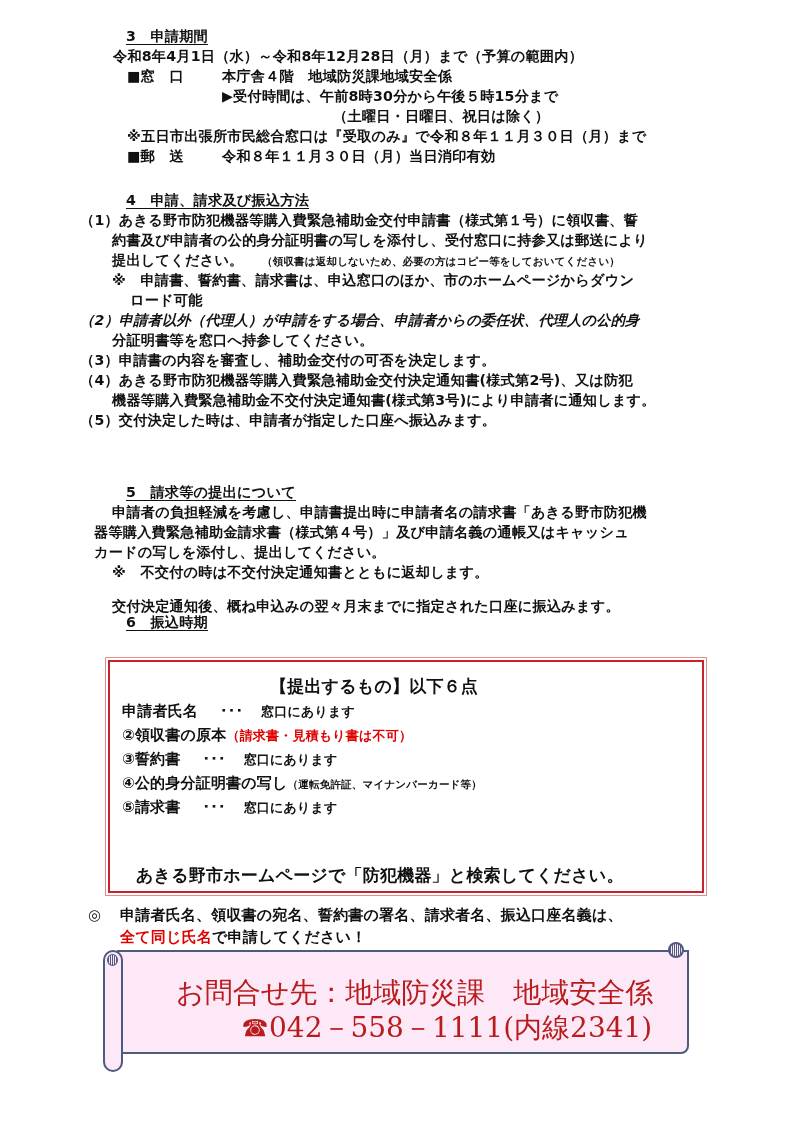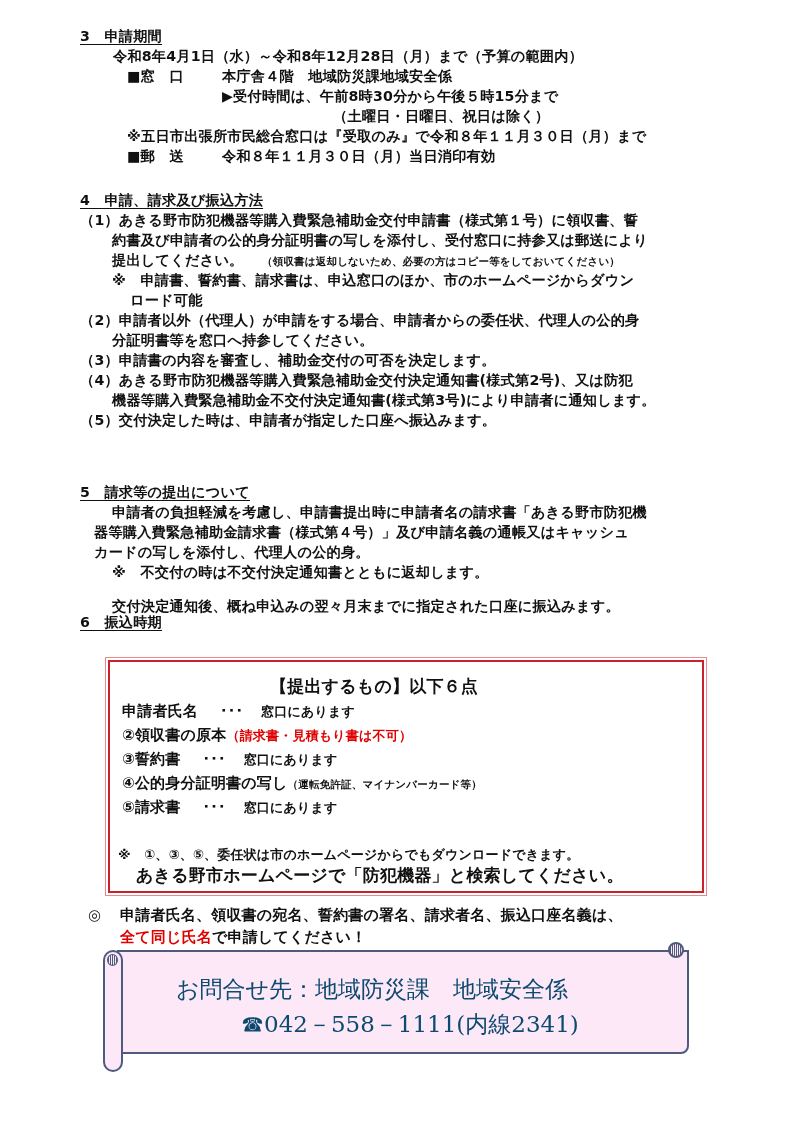--- a/index.html
+++ b/index.html
@@ -2,21 +2,21 @@
 <html><head>
 <meta charset="utf-8">
 <style>
   html, body { margin: 0; padding: 0; background: #ffffff; }
   body {
     width: 794px; height: 1123px; position: relative; overflow: hidden;
     font-family: "DejaVu Sans", "Liberation Sans", sans-serif;
     color: #111; font-weight: bold;
   }
   .line { position: absolute; white-space: nowrap; font-size: 14.2px; line-height: 20px; letter-spacing: 0.2px; }
-  .h { text-decoration: underline; text-underline-offset: 3px; text-decoration-thickness: 1px; }
+  .h { text-decoration: underline; text-underline-offset: 3px; text-decoration-thickness: 1px; margin-left: 46px; }
   .small { font-size: 10.5px; }
   .red { color: #e00000; }
   .box {
     position: absolute; left: 108px; top: 660px; width: 596px; height: 233px;
     border: 2px solid #c8232c; outline: 1px solid #e88a8e; outline-offset: 2px;
     box-sizing: border-box;
   }
   .box .line { font-size: 15px; }
   .box .title { font-size: 17px; font-weight: bold; }
   .scroll-wrap { position: absolute; left: 103px; top: 942px; width: 590px; height: 135px; }
@@ -34,21 +34,21 @@
     background: repeating-linear-gradient(90deg,#4e5a7e 0 1px,#fde8f8 1px 2px);
     border-radius: 50%; border: 1px solid #4e5a7e;
   }
   .scroll-curl-r {
     position: absolute; left: 565px; top: 0px; width: 16px; height: 16px;
     background: repeating-linear-gradient(90deg,#4e5a7e 0 1px,#fde8f8 1px 2px);
     border: 2px solid #4e5a7e; border-radius: 50%; box-sizing: border-box;
   }
   .contact {
     position: absolute; font-family: "DejaVu Serif", "Liberation Serif", serif;
-    font-weight: normal; font-size: 23px; color: #0c4a6e; white-space: nowrap;
+    font-weight: normal; font-size: 28px; color: #b91c1c; white-space: nowrap;
   }
 </style>
 </head>
 <body>
 
 <div class="line h" style="left:80px;top:26px;">3　申請期間</div>
 <div class="line" style="left:113px;top:46px;">令和8年4月1日（水）～令和8年12月28日（月）まで（予算の範囲内）</div>
 <div class="line" style="left:127px;top:66px;">■窓　口</div>
 <div class="line" style="left:222px;top:66px;">本庁舎４階　地域防災課地域安全係</div>
 <div class="line" style="left:222px;top:86px;">▶受付時間は、午前8時30分から午後５時15分まで</div>
@@ -57,31 +57,31 @@
 <div class="line" style="left:127px;top:146px;">■郵　送</div>
 <div class="line" style="left:222px;top:146px;">令和８年１１月３０日（月）当日消印有効</div>
 
 <div class="line h" style="left:80px;top:190px;">4　申請、請求及び振込方法</div>
 <div class="line" style="left:80px;top:210px;">（1）あきる野市防犯機器等購入費緊急補助金交付申請書（様式第１号）に領収書、誓</div>
 <div class="line" style="left:112px;top:230px;">約書及び申請者の公的身分証明書の写しを添付し、受付窓口に持参又は郵送により</div>
 <div class="line" style="left:112px;top:250px;">提出してください。</div>
 <div class="line small" style="left:262px;top:251px;">（領収書は返却しないため、必要の方はコピー等をしておいてください）</div>
 <div class="line" style="left:112px;top:270px;">※　申請書、誓約書、請求書は、申込窓口のほか、市のホームページからダウン</div>
 <div class="line" style="left:130px;top:290px;">ロード可能</div>
-<div class="line" style="left:80px;top:310px;">（2）申請者以外（代理人）が申請をする場合、申請者からの委任状、代理人の公的身</div>
+<div class="line" style="left:80px;top:310px;font-style:italic;">（2）申請者以外（代理人）が申請をする場合、申請者からの委任状、代理人の公的身</div>
 <div class="line" style="left:112px;top:330px;">分証明書等を窓口へ持参してください。</div>
 <div class="line" style="left:80px;top:350px;">（3）申請書の内容を審査し、補助金交付の可否を決定します。</div>
 <div class="line" style="left:80px;top:370px;">（4）あきる野市防犯機器等購入費緊急補助金交付決定通知書(様式第2号)、又は防犯</div>
 <div class="line" style="left:112px;top:390px;">機器等購入費緊急補助金不交付決定通知書(様式第3号)により申請者に通知します。</div>
 <div class="line" style="left:80px;top:410px;">（5）交付決定した時は、申請者が指定した口座へ振込みます。</div>
 
 <div class="line h" style="left:80px;top:482px;">5　請求等の提出について</div>
 <div class="line" style="left:112px;top:502px;">申請者の負担軽減を考慮し、申請書提出時に申請者名の請求書「あきる野市防犯機</div>
 <div class="line" style="left:94px;top:522px;">器等購入費緊急補助金請求書（様式第４号）」及び申請名義の通帳又はキャッシュ</div>
-<div class="line" style="left:94px;top:542px;">カードの写しを添付し、代理人の公的身。</div>
+<div class="line" style="left:94px;top:542px;">カードの写しを添付し、提出してください。</div>
 <div class="line" style="left:112px;top:562px;">※　不交付の時は不交付決定通知書とともに返却します。</div>
 
 <div class="line h" style="left:80px;top:612px;">6　振込時期</div>
 <div class="line" style="left:112px;top:596px;">交付決定通知後、概ね申込みの翌々月末までに指定された口座に振込みます。</div>
 
 <div class="box">
   <div class="line title" style="left:160px;top:14px;">【提出するもの】以下６点</div>
   <div class="line" style="left:12px;top:39px;">
     <span>申請者氏名</span><span style="display:inline-block;width:22px"></span><span>･･･</span><span style="display:inline-block;width:18px"></span><span style="font-size:13px">窓口にあります</span>
   </div>
@@ -90,21 +90,20 @@
   </div>
   <div class="line" style="left:12px;top:87px;">
     <span>③誓約書</span><span style="display:inline-block;width:22px"></span><span>･･･</span><span style="display:inline-block;width:18px"></span><span style="font-size:13px">窓口にあります</span>
   </div>
   <div class="line" style="left:12px;top:135px;">
     <span>⑤請求書</span><span style="display:inline-block;width:22px"></span><span>･･･</span><span style="display:inline-block;width:18px"></span><span style="font-size:13px">窓口にあります</span>
   </div>
   <div class="line" style="left:12px;top:111px;">
     <span>④公的身分証明書の写し</span><span style="font-size:10.5px">（運転免許証、マイナンバーカード等）</span>
   </div>
-  <div class="line" style="left:8px;top:183px;font-size:13px;">※　①、③、⑤、委任状は市のホームページからでもダウンロードできます。</div>
   <div class="line" style="left:26px;top:203px;font-size:17px;">あきる野市ホームページで「防犯機器」と検索してください。</div>
 </div>
 
 <div class="line" style="left:88px;top:905px;font-size:15px;">◎</div>
 <div class="line" style="left:120px;top:905px;font-size:15px;">申請者氏名、領収書の宛名、誓約書の署名、請求者名、振込口座名義は、</div>
 <div class="line" style="left:120px;top:927px;font-size:15px;">
   <span class="red">全て同じ氏名</span><span>で申請してください！</span>
 </div>
 
 <div class="scroll-wrap">

